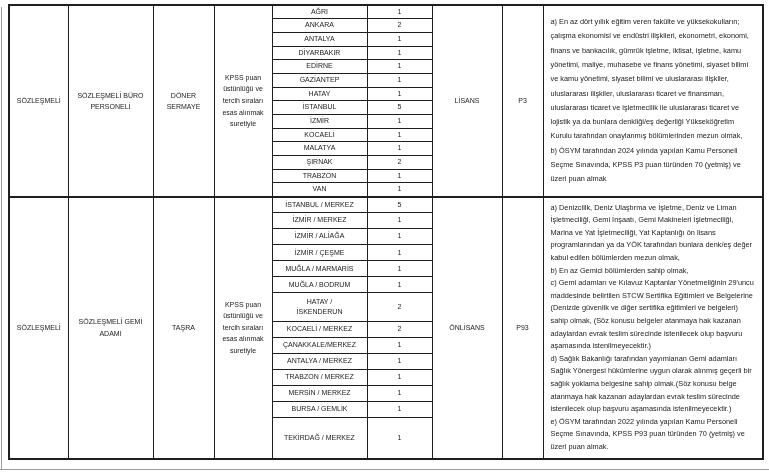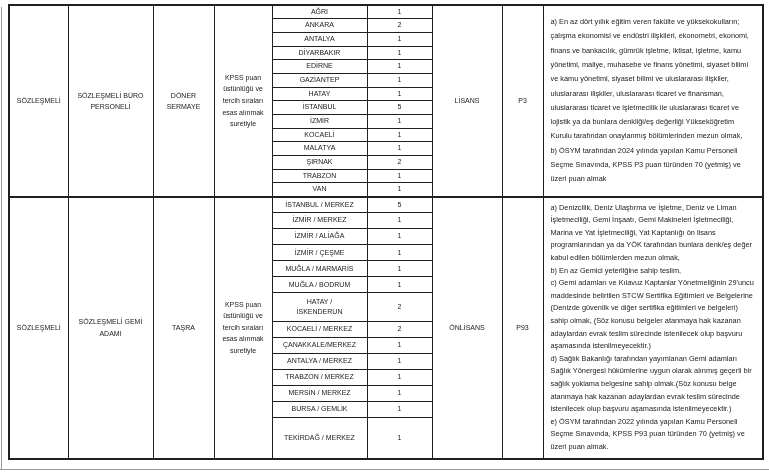--- a/index.html
+++ b/index.html
@@ -128,21 +128,21 @@
         <td class="label" rowspan="14">SÖZLEŞMELİ</td>
         <td class="label" rowspan="14">SÖZLEŞMELİ GEMİ ADAMI</td>
         <td class="label" rowspan="14">TAŞRA</td>
         <td class="method" rowspan="14">KPSS puan üstünlüğü ve tercih sıraları esas alınmak suretiyle</td>
         <td class="loc">İSTANBUL / MERKEZ</td>
         <td>5</td>
         <td class="label" rowspan="14">ÖNLİSANS</td>
         <td class="label" rowspan="14">P93</td>
         <td class="req req-s1" rowspan="14">
           <div class="req-item">a) Denizcilik, Deniz Ulaştırma ve İşletme, Deniz ve Liman İşletmeciliği, Gemi İnşaatı, Gemi Makineleri İşletmeciliği, Marina ve Yat İşletmeciliği, Yat Kaptanlığı ön lisans programlarından ya da YÖK tarafından bunlara denk/eş değer kabul edilen bölümlerden mezun olmak,</div>
-          <div class="req-item">b) En az Gemici yeterliğine sahip teslim,</div>
+          <div class="req-item">b) En az Gemici bölümlerden sahip olmak,</div>
           <div class="req-item">c) Gemi adamları ve Kılavuz Kaptanlar Yönetmeliğinin 29'uncu maddesinde belirtilen STCW Sertifika Eğitimleri ve Belgelerine (Denizde güvenlik ve diğer sertifika eğitimleri ve belgeleri) sahip olmak, (Söz konusu belgeler atanmaya hak kazanan adaylardan evrak teslim sürecinde istenilecek olup başvuru aşamasında istenilmeyecektir.)</div>
           <div class="req-item">d) Sağlık Bakanlığı tarafından yayımlanan Gemi adamları Sağlık Yönergesi hükümlerine uygun olarak alınmış geçerli bir sağlık yoklama belgesine sahip olmak.(Söz konusu belge atanmaya hak kazanan adaylardan evrak teslim sürecinde istenilecek olup başvuru aşamasında istenilmeyecektir.)</div>
           <div class="req-item">e) ÖSYM tarafından 2022 yılında yapılan Kamu Personeli Seçme Sınavında, KPSS P93 puan türünden 70 (yetmiş) ve üzeri puan almak.</div>
         </td>
       </tr>
       <tr class="r-s1">
           <td class="loc">İZMİR / MERKEZ</td>
           <td>1</td>
         </tr>
       <tr class="r-s1">

